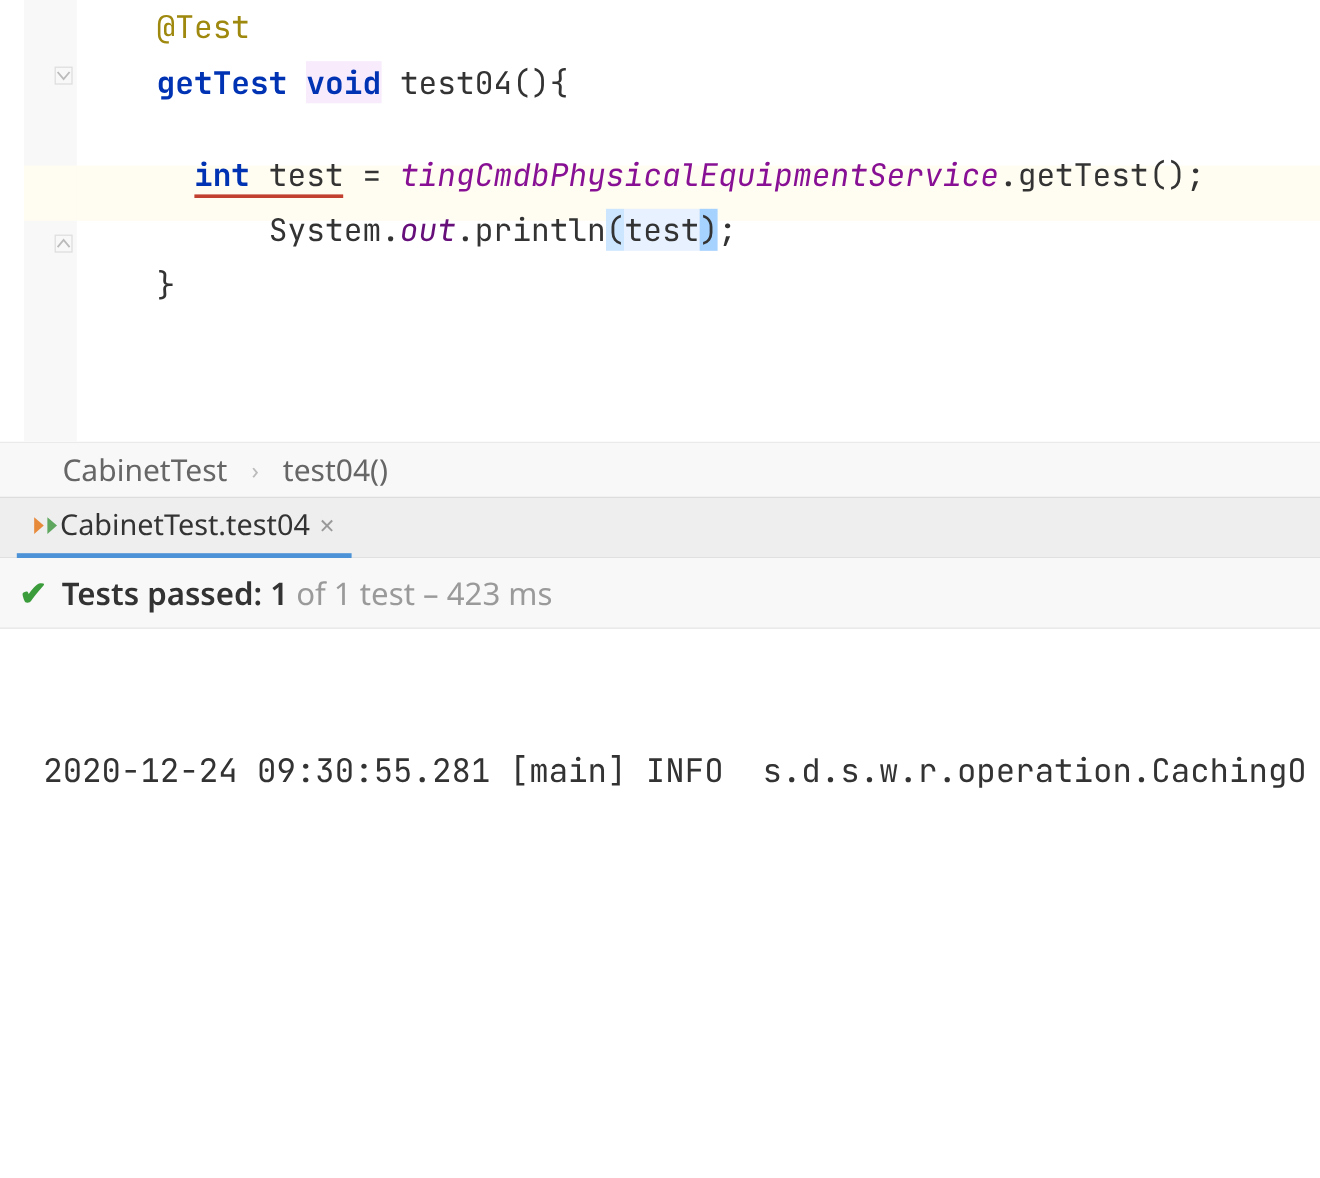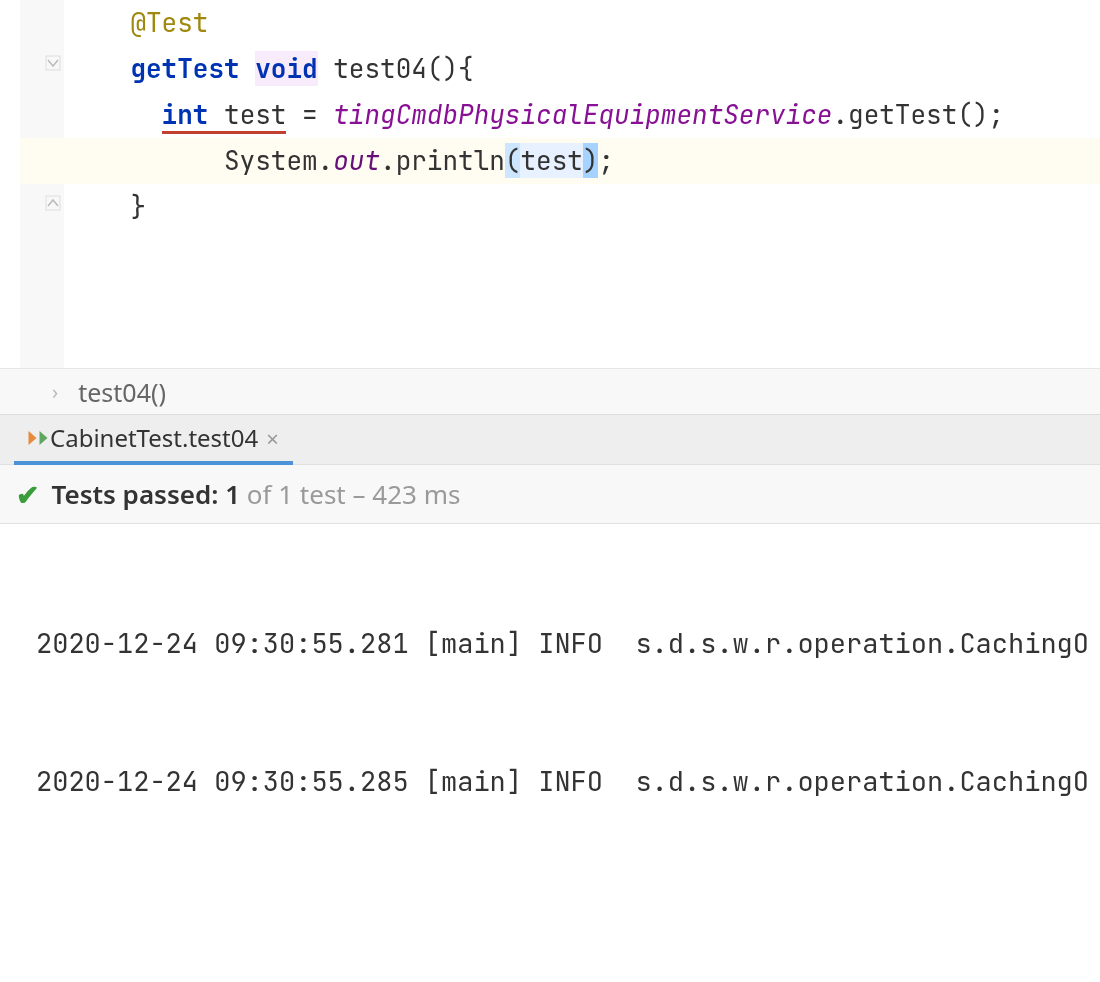--- a/index.html
+++ b/index.html
@@ -174,27 +174,28 @@
       <svg width="16" height="16" viewBox="0 0 16 16">
           <path d="M3 11 L8 5 L13 11" fill="none" stroke="#bbb" stroke-width="1.5"></path>
           <rect x="1" y="1" width="14" height="14" fill="none" stroke="#ddd"></rect>
         </svg>
     </div>
   </div>
   <div class="code-area">
     <div class="wholeline" style="top:138px;"></div>
     <div class="code-line" style="position:relative;z-index:1;">    <span class="ann tok">@Test</span></div>
     <div class="code-line" style="position:relative;z-index:1;">    <span class="kw tok">getTest</span> <span class="kw redund tok">void</span> <span class="normal tok">test04(){</span></div>
-    <div class="code-line" style="position:relative;z-index:1;">      <span class="var-decl"><span class="kw tok">int</span> <span class="normal tok">test</span></span><span class="normal tok"> = </span><span class="ident-ref tok">tingCmdbPhysicalEquipmentService</span><span class="normal tok">.getTest();</span></div>
+    <div class="code-line" style="position:relative;z-index:1;margin-top:31px;">      <span class="var-decl"><span class="kw tok">int</span> <span class="normal tok">test</span></span><span class="normal tok"> = </span><span class="ident-ref tok">tingCmdbPhysicalEquipmentService</span><span class="normal tok">.getTest();</span></div>
     <div class="code-line" style="position:relative;z-index:1;">          <span class="normal tok">System.</span><span class="static tok">out</span><span class="normal tok">.println</span><span class="normal bracket-hl tok">(</span><span class="normal tok" style="background:#e7f1ff;">test</span><span class="normal caret-bracket tok">)</span><span class="normal tok">;</span></div>
     <div class="code-line" style="position:relative;z-index:1;">    <span class="normal tok">}</span></div>
   </div>
 </div>
 
 <div class="breadcrumb">
+  <span>CabinetTest</span>
   <span class="crumb-sep">›</span>
   <span>test04()</span>
 </div>
 
 <div class="run-tabs">
   <div class="run-tab">
     <span class="arrows">
       <svg width="11" height="20" viewBox="0 0 10 20">
           <path d="M0 3 L8 10 L0 17 Z" fill="#e78a3a"></path>
         </svg>
@@ -209,21 +210,20 @@
 
 <div class="test-status">
   <span class="check">✔</span>
   <span>
     <span class="pass-strong">Tests passed: </span><span class="pass-strong">1</span><span class="pass-dim"> of 1 test – 423 ms</span>
   </span>
 </div>
 
 <div class="console">
   <div class="console-line">2020-12-24 09:30:55.281 [main] INFO  s.d.s.w.r.operation.CachingO</div>
-  <div class="console-line">2020-12-24 09:30:55.285 [main] INFO  s.d.s.w.r.operation.CachingO</div>
   
   
   
   
   
   
   
 </div>
 
 </body></html>

